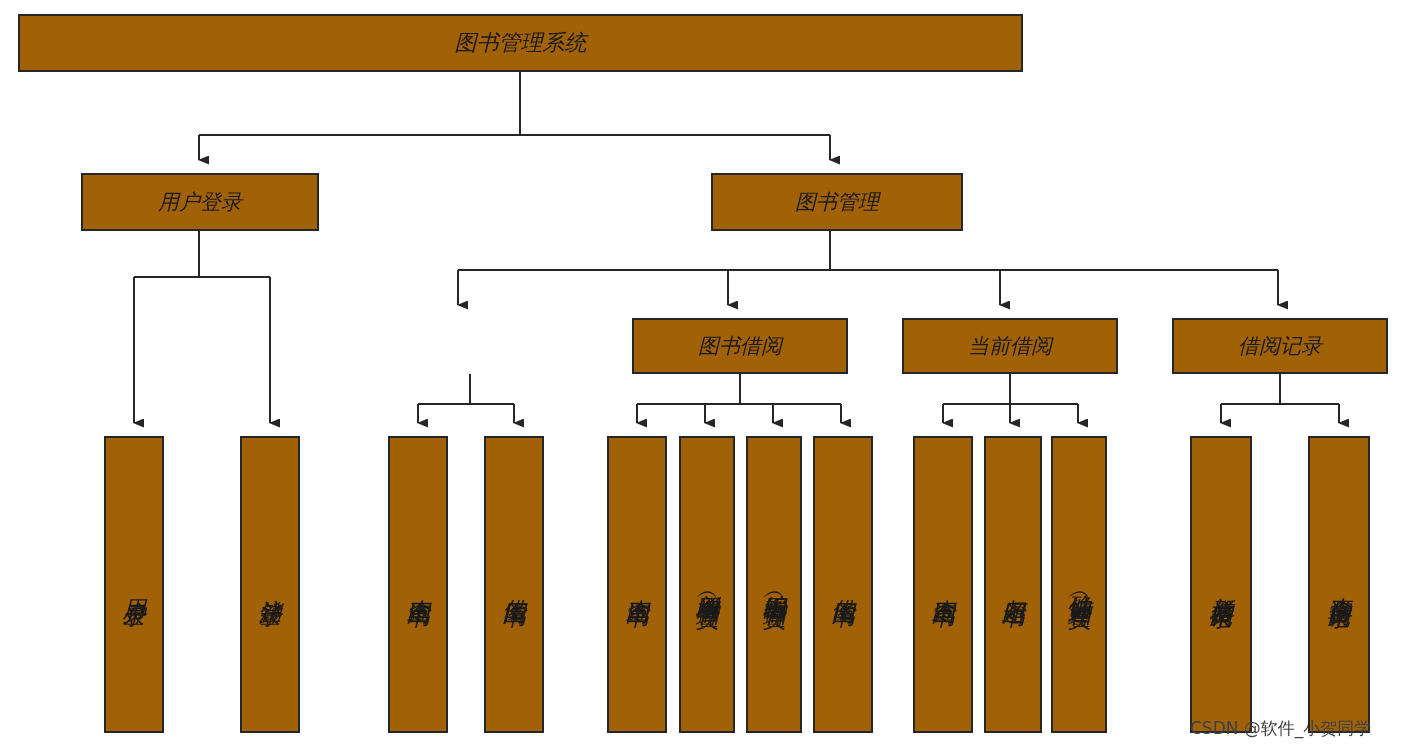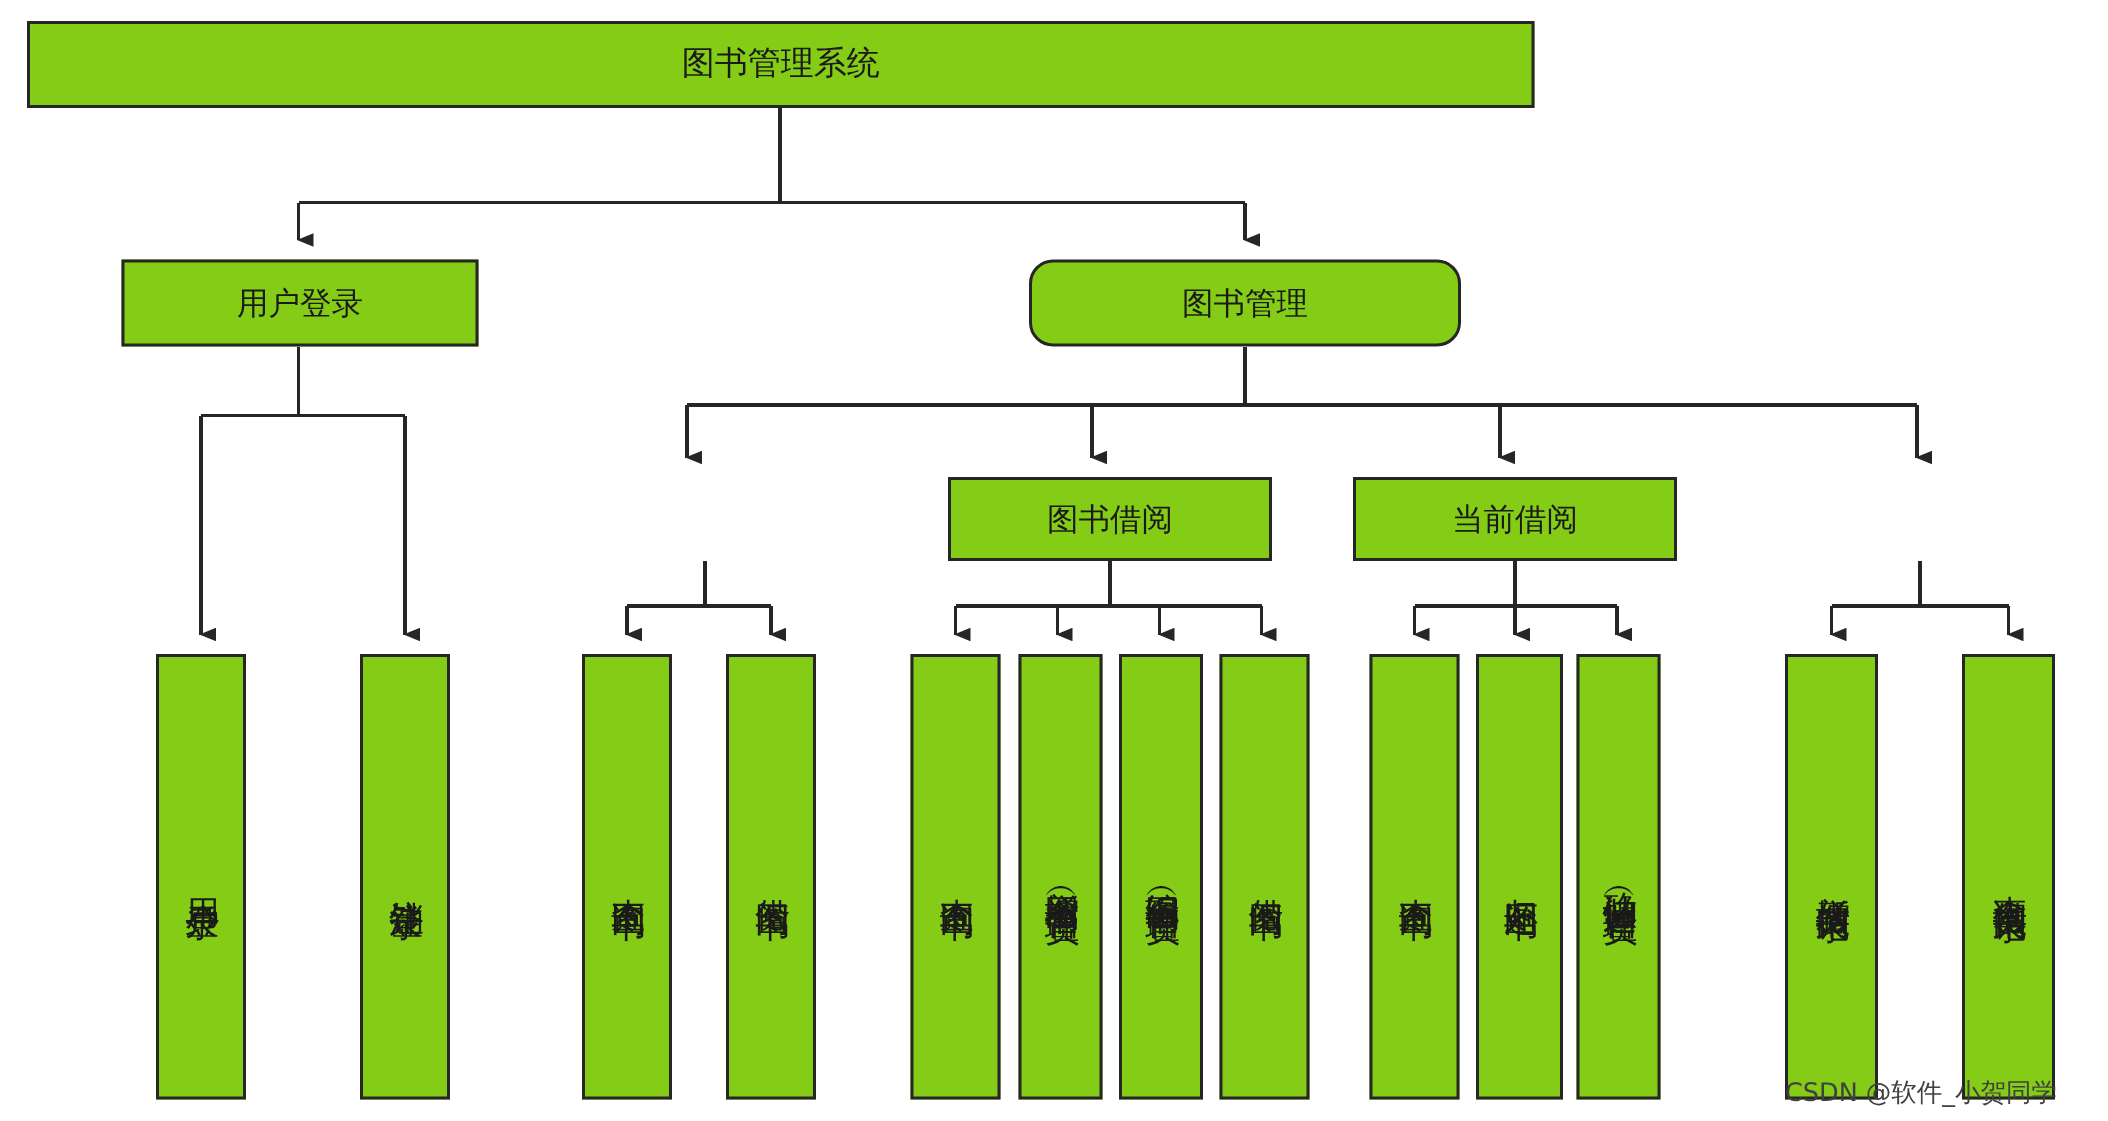--- a/index.html
+++ b/index.html
@@ -22,26 +22,27 @@
     position: absolute;
     left: 0;
     top: 0;
     width: 1405px;
     height: 747px;
     pointer-events: none;
   }
   .node {
     position: absolute;
     box-sizing: border-box;
-    background: #84cc16;
+    background: #a16207;
     border: 2.5px solid #262626;
     display: flex;
     align-items: center;
     justify-content: center;
     z-index: 2;
+    font-style: italic;
   }
   .node-label {
     color: #1a1a1a;
     text-align: center;
     line-height: 1.18;
     white-space: nowrap;
   }
   
   .node.horiz .node-label {
     font-size: 21px;
@@ -121,29 +122,32 @@
       </g>
   </svg>
 
   <div class="node horiz root" style="left: 18px; top: 14px; width: 1005px; height: 58px;">
     <span class="node-label">图书管理系统</span>
   </div>
 
   <div class="node horiz" style="left: 81px; top: 173px; width: 238px; height: 58px;">
     <span class="node-label">用户登录</span>
   </div>
-  <div class="node horiz" style="left: 686px; top: 173px; width: 288px; height: 58px; border-radius: 16px;">
+  <div class="node horiz" style="left: 711px; top: 173px; width: 252px; height: 58px;">
     <span class="node-label">图书管理</span>
   </div>
 
   <div class="node horiz" style="left: 632px; top: 318px; width: 216px; height: 56px;">
     <span class="node-label">图书借阅</span>
   </div>
   <div class="node horiz" style="left: 902px; top: 318px; width: 216px; height: 56px;">
     <span class="node-label">当前借阅</span>
+  </div>
+  <div class="node horiz" style="left: 1172px; top: 318px; width: 216px; height: 56px;">
+    <span class="node-label">借阅记录</span>
   </div>
 
   <div class="node leaf" style="left: 104px; top: 436px; width: 60px; height: 297px;">
     <span class="node-label">用户登录</span>
   </div>
   <div class="node leaf" style="left: 240px; top: 436px; width: 60px; height: 297px;">
     <span class="node-label">注销登录</span>
   </div>
   <div class="node leaf" style="left: 388px; top: 436px; width: 60px; height: 297px;">
     <span class="node-label">查询图书</span>

